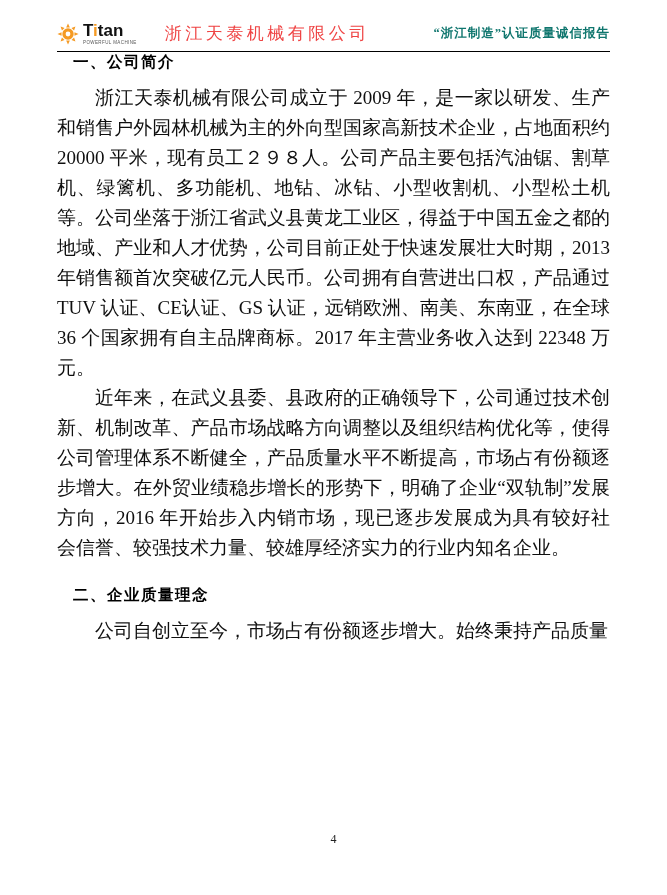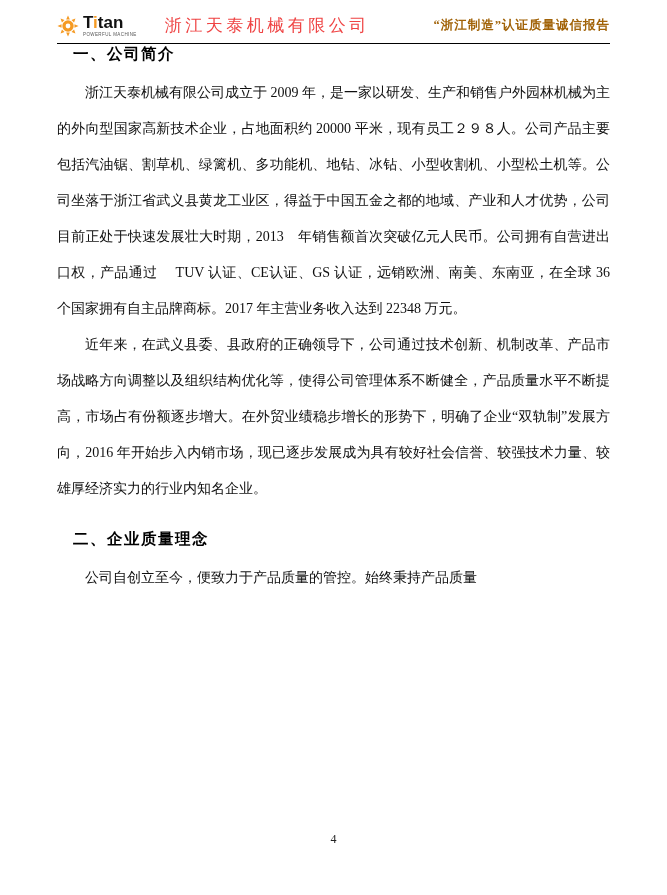--- a/index.html
+++ b/index.html
@@ -9,21 +9,21 @@
   }
   .page {
     position: relative;
     width: 667px;
     height: 895px;
     background: #ffffff;
     font-family: "Liberation Serif", serif;
     color: #0f0f0f;
     overflow: hidden;
     box-sizing: border-box;
-    padding: 14px 57px 0 57px;
+    padding: 22px 57px 0 57px;
   }
   
   .header {
     display: flex;
     align-items: center;
     border-bottom: 1.5px solid #000000;
     padding-bottom: 6px;
   }
   .logo {
     display: flex;
@@ -63,21 +63,21 @@
     letter-spacing: 3.5px;
     color: #ef4444;
     margin-left: 28px;
     white-space: nowrap;
   }
   .report-title {
     margin-left: auto;
     font-size: 12.5px;
     font-weight: bold;
     letter-spacing: 1px;
-    color: #a16207;
+    color: #0f766e;
     white-space: nowrap;
   }
   
   .doc-title {
     text-align: center;
     font-size: 28px;
     letter-spacing: 9px;
     margin-top: 32px;
     margin-bottom: 26px;
     color: #000000;
@@ -87,22 +87,22 @@
     font-weight: bold;
     font-size: 15.5px;
     letter-spacing: 1.5px;
     color: #000000;
     margin: 0 0 10px 16px;
   }
   .section-heading.second {
     margin-top: 22px;
   }
   .para {
-    font-size: 14px;
-    line-height: 36px;
+    font-size: 19px;
+    line-height: 30px;
     text-align: justify;
     text-indent: 2em;
     margin: 0;
     color: #0f0f0f;
     word-break: break-all;
   }
   
   .page-number {
     position: absolute;
     bottom: 48px;
@@ -144,17 +144,17 @@
   </div>
 
 
   <h2 class="section-heading">一、公司简介</h2>
 
   <p class="para">浙江天泰机械有限公司成立于 2009 年，是一家以研发、生产和销售户外园林机械为主的外向型国家高新技术企业，占地面积约 20000 平米，现有员工２９８人。公司产品主要包括汽油锯、割草机、绿篱机、多功能机、地钻、冰钻、小型收割机、小型松土机等。公司坐落于浙江省武义县黄龙工业区，得益于中国五金之都的地域、产业和人才优势，公司目前正处于快速发展壮大时期，2013　年销售额首次突破亿元人民币。公司拥有自营进出口权，产品通过　 TUV 认证、CE认证、GS 认证，远销欧洲、南美、东南亚，在全球 36 个国家拥有自主品牌商标。2017 年主营业务收入达到 22348 万元。</p>
   <p class="para">近年来，在武义县委、县政府的正确领导下，公司通过技术创新、机制改革、产品市场战略方向调整以及组织结构优化等，使得公司管理体系不断健全，产品质量水平不断提高，市场占有份额逐步增大。在外贸业绩稳步增长的形势下，明确了企业“双轨制”发展方向，2016 年开始步入内销市场，现已逐步发展成为具有较好社会信誉、较强技术力量、较雄厚经济实力的行业内知名企业。</p>
 
   <h2 class="section-heading second">二、企业质量理念</h2>
 
-  <p class="para">公司自创立至今，便致力于产品质量的管控。始终秉持产品质量</p>
+  <p class="para">公司自创立至今，市场占有份额逐步增大。始终秉持产品质量</p>
 
   <div class="page-number">4</div>
 
 </div>
 
 </body></html>

